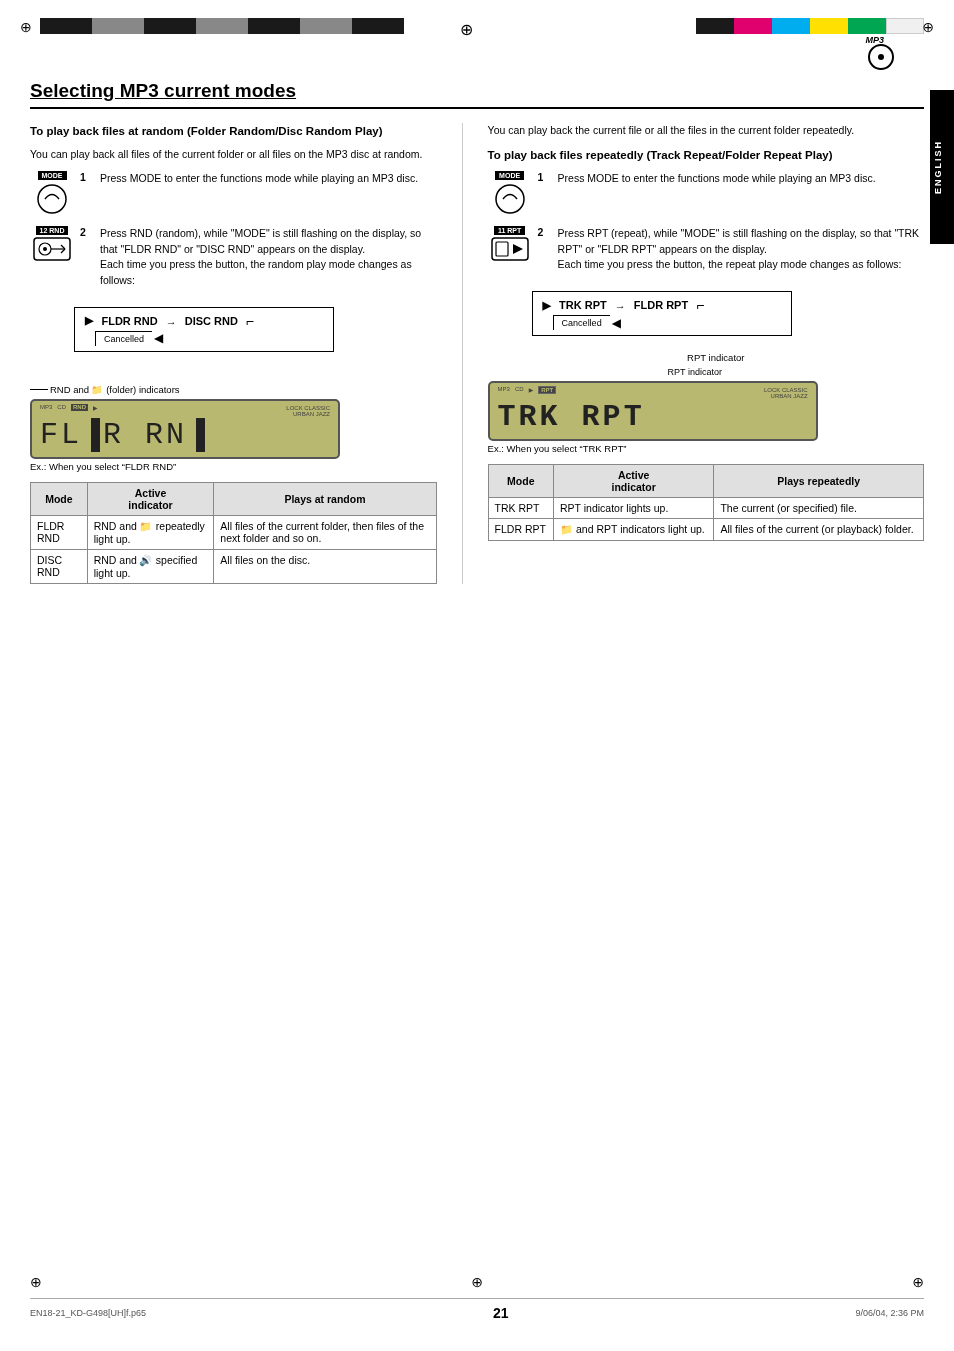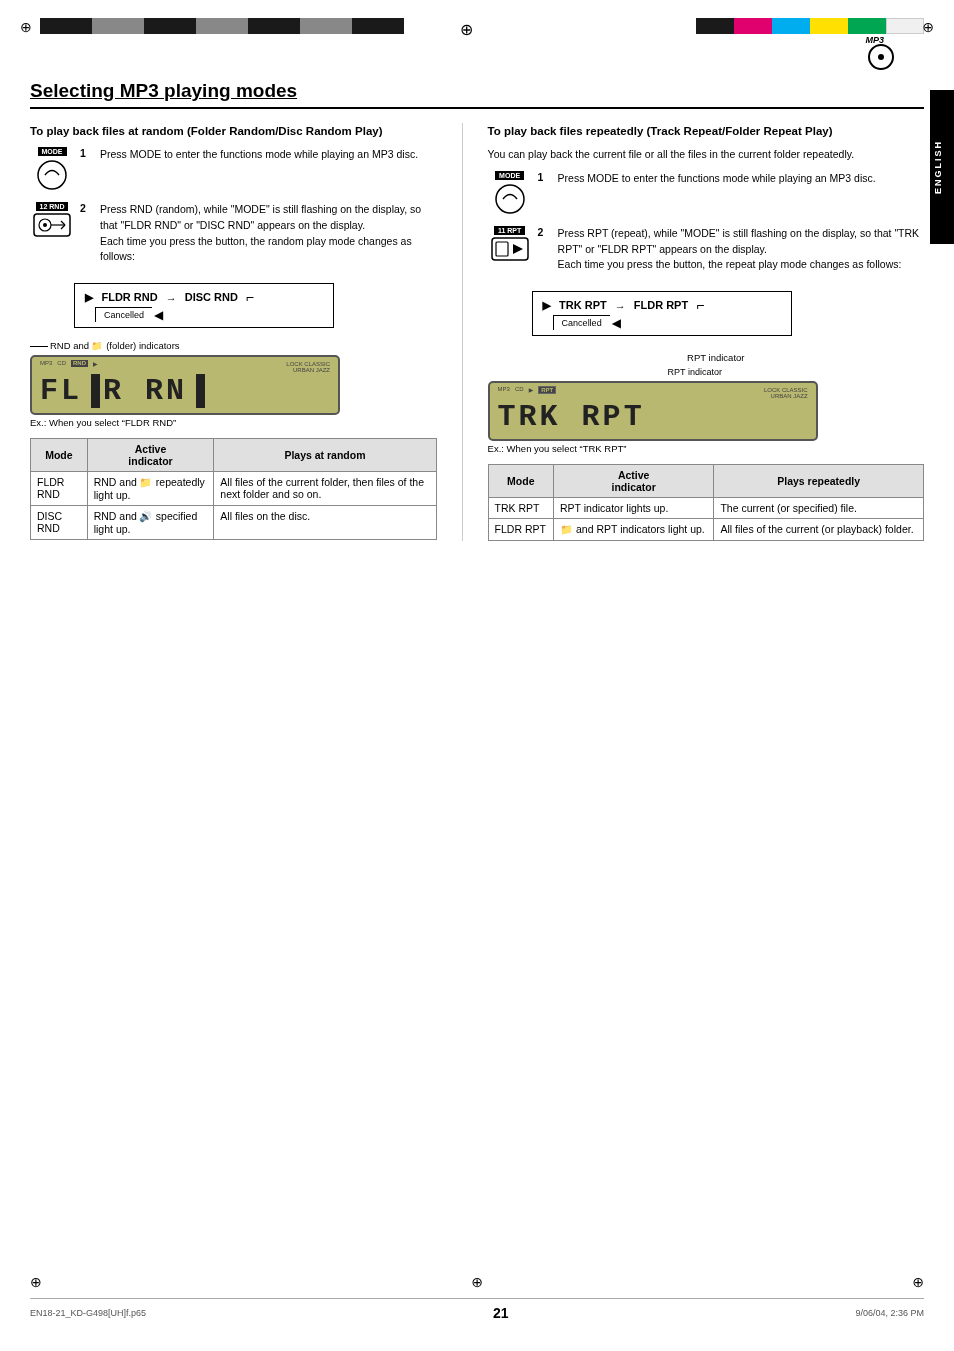--- a/index.html
+++ b/index.html
@@ -100,30 +100,31 @@
 
     <div style="position:absolute; right:30px; top:44px; width:26px; height:26px; border:2px solid #000; border-radius:50%; display:flex; align-items:center; justify-content:center;">
       <div style="width:6px; height:6px; background:#000; border-radius:50%;"></div>
     </div>
   </div>
 
   <div class="content" style="position:relative;">
 
     <div style="position:absolute; right:-30px; top:10px; width:24px; background:#000; color:#fff; font-size:9px; font-weight:bold; text-align:center; padding:50px 3px; writing-mode:vertical-rl; text-orientation:mixed; transform:rotate(180deg); letter-spacing:2px;">ENGLISH</div>
 
-    <div style="font-size:19px; font-weight:bold; text-decoration:underline; border-bottom:2px solid #000; padding-bottom:5px; margin-bottom:14px;">Selecting MP3 playing modes</div>
+    <div style="font-size:19px; font-weight:bold; text-decoration:underline; border-bottom:2px solid #000; padding-bottom:5px; margin-bottom:14px;">Selecting MP3 current modes</div>
 
     <div class="two-col">
 
       <div class="left-col">
 
         
         <div style="font-size:11.5px; font-weight:bold; margin-bottom:8px; line-height:1.4;">To play back files at random (Folder Random/Disc Random Play)</div>
 
         
+        <div style="font-size:10.5px; line-height:1.5; margin-bottom:8px;">You can play back all files of the current folder or all files on the MP3 disc at random.</div>
 
         
         <div style="display:flex; margin-bottom:10px; gap:6px; align-items:flex-start;">
           <div style="min-width:44px; display:flex; flex-direction:column; align-items:center;">
             <div style="font-size:7px; font-weight:bold; background:#000; color:#fff; padding:1px 4px; margin-bottom:2px; letter-spacing:0;">MODE</div>
 
             <svg width="34" height="34" viewBox="0 0 34 34">
               <circle cx="17" cy="17" r="14" fill="none" stroke="#000" stroke-width="1.5"></circle>
               <path d="M10 17 Q17 8 24 17" fill="none" stroke="#000" stroke-width="1.5"></path>
             </svg>
@@ -159,37 +160,37 @@
             <span>DISC RND</span>
             <span style="font-size:14px;">⌐</span>
           </div>
           <div style="display:flex; align-items:center; gap:0; margin-top:2px; padding-left:10px;">
             <span style="font-size:9px; border-top:1px solid #000; border-left:1px solid #000; padding:2px 8px; display:inline-block;">Cancelled</span>
             <span style="font-size:12px; margin-left:2px;">◀</span>
           </div>
         </div>
 
         
-        <div style="margin:4px 0 4px 0; font-size:9.5px; position:relative; padding-left:20px;">
+        <div style="margin:24px 0 4px 0; font-size:9.5px; position:relative; padding-left:20px;">
           <span>RND and 📁 (folder) indicators</span>
           <div style="position:absolute; left:0; top:50%; width:18px; height:1px; background:#000;"></div>
         </div>
 
         
         <div style="margin: 4px 0 2px 0; position:relative;">
           <div style="background:#b8b870; border:2px solid #555; border-radius:5px; padding:5px 8px; display:inline-flex; align-items:center; width:310px; position:relative; overflow:hidden; height:60px;">
 
             <div style="position:absolute; top:3px; left:8px; font-size:6px; color:#444; display:flex; gap:5px;">
               <span>MP3</span>
               <span>CD</span>
               <span style="background:#444; color:#b8b870; padding:0 2px; font-weight:bold;">RND</span>
               <span>▶</span>
             </div>
 
-            <div style="font-size:30px; font-weight:bold; font-family:'Courier New',monospace; letter-spacing:3px; color:#222; margin-top:12px;">FL▐R RN▐</div>
+            <div style="font-size:30px; font-weight:normal; font-family:'Courier New',monospace; letter-spacing:3px; color:#222; margin-top:12px;">FL▐R RN▐</div>
 
             <div style="position:absolute; right:8px; top:4px; font-size:6px; color:#444; text-align:right;">
               <div>LOCK CLASSIC</div>
               <div>URBAN JAZZ</div>
             </div>
           </div>
         </div>
 
         <div style="font-size:9.5px; margin-bottom:10px;">Ex.:  When you select “FLDR RND”</div>
 
@@ -216,24 +217,24 @@
           </tbody>
         </table>
 
       </div>
 
       <div style="width:1px; background:#ccc; margin:0 5px;"></div>
 
       <div class="right-col">
 
         
+        <div style="font-size:10.5px; line-height:1.5; margin-bottom:8px;">You can play back the current file or all the files in the current folder repeatedly.</div>
+
+        
         <div style="font-size:11.5px; font-weight:bold; margin-bottom:8px; line-height:1.4;">To play back files repeatedly (Track Repeat/Folder Repeat Play)</div>
-
-        
-        <div style="font-size:10.5px; line-height:1.5; margin-bottom:8px;">You can play back the current file or all the files in the current folder repeatedly.</div>
 
         
         <div style="display:flex; margin-bottom:10px; gap:6px; align-items:flex-start;">
           <div style="min-width:44px; display:flex; flex-direction:column; align-items:center;">
             <div style="font-size:7px; font-weight:bold; background:#000; color:#fff; padding:1px 4px; margin-bottom:2px;">MODE</div>
             <svg width="34" height="34" viewBox="0 0 34 34">
               <circle cx="17" cy="17" r="14" fill="none" stroke="#000" stroke-width="1.5"></circle>
               <path d="M10 17 Q17 8 24 17" fill="none" stroke="#000" stroke-width="1.5"></path>
             </svg>
           </div>

